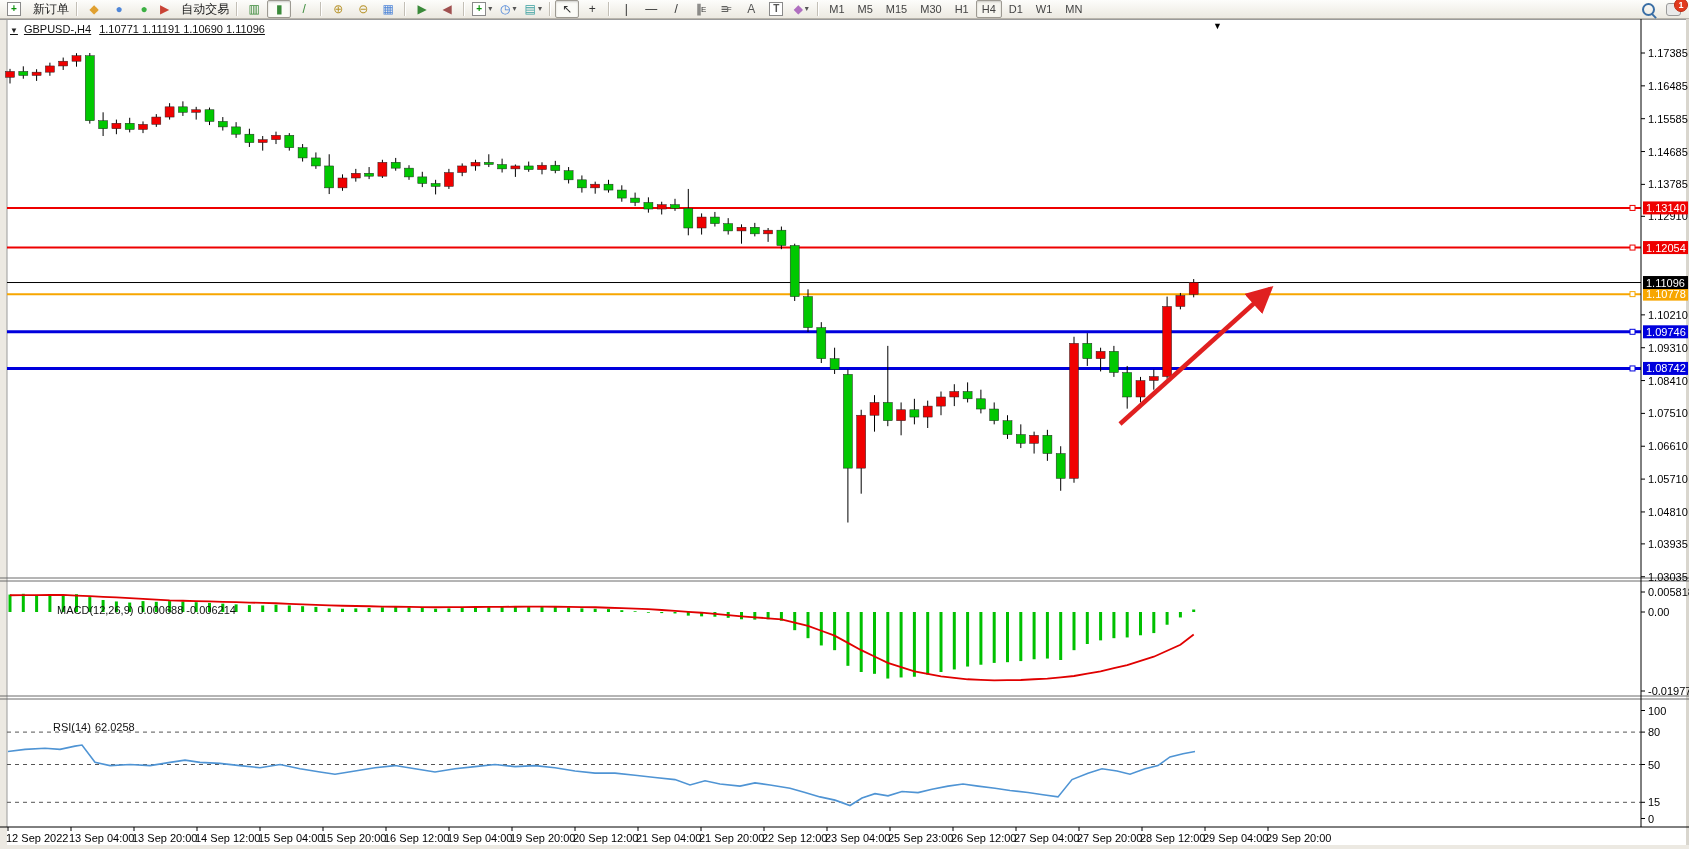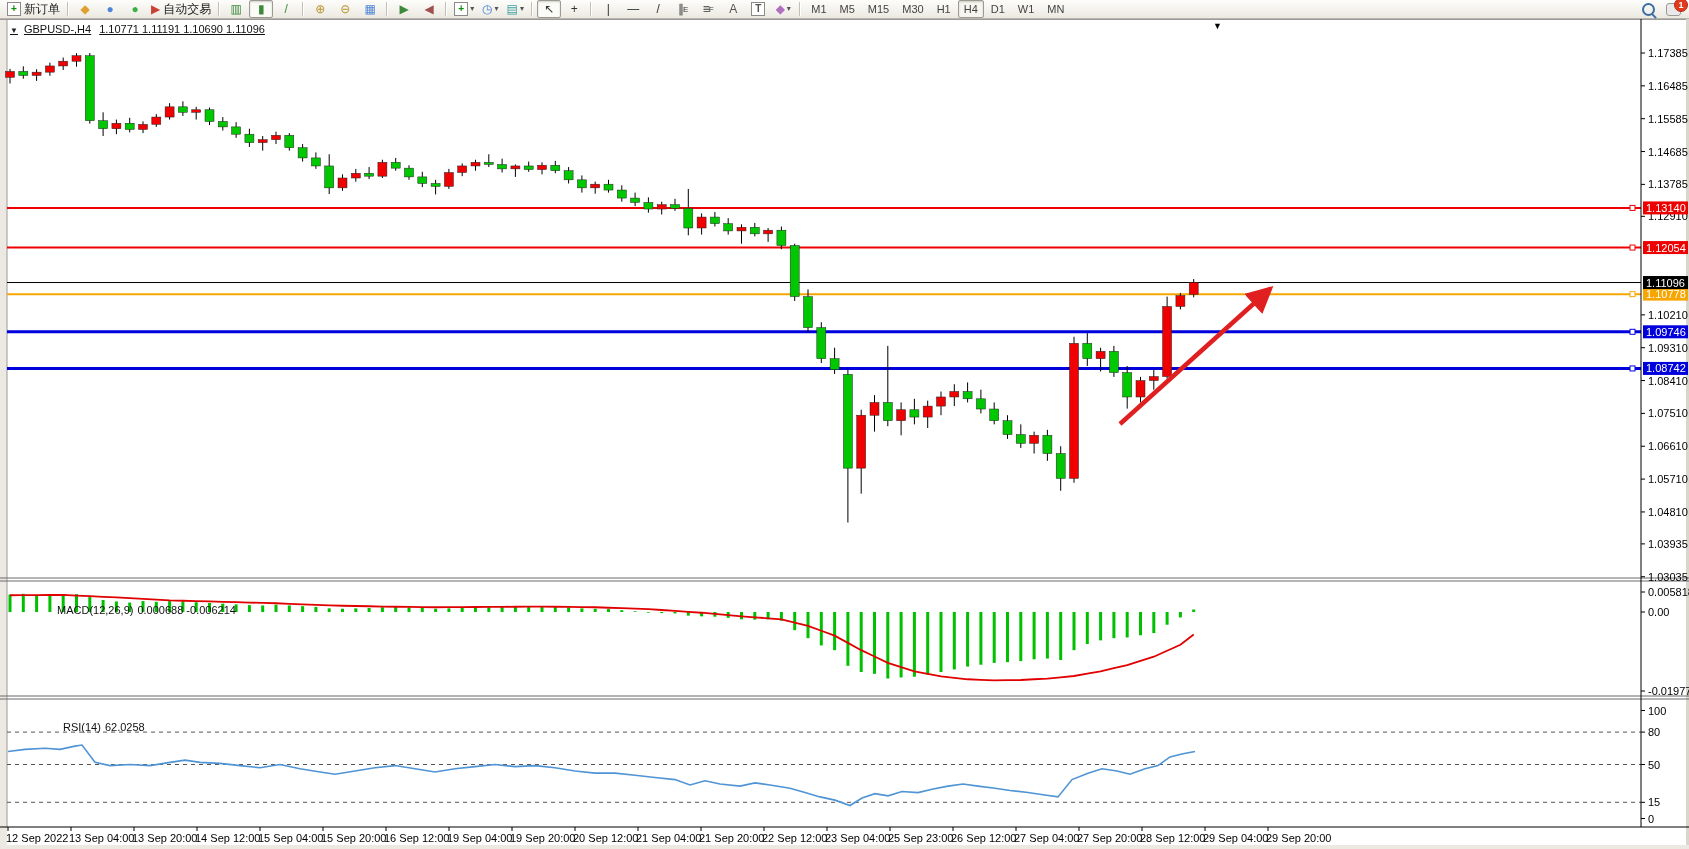--- a/index.html
+++ b/index.html
@@ -9,21 +9,21 @@
   #toolbar{position:absolute;left:0;top:0;width:1689px;height:19px;
     background:linear-gradient(#fdfdfb,#ece9e1);border-bottom:1px solid #b9b5ac;
     display:flex;align-items:center;padding:0 4px;box-sizing:border-box;gap:1px;z-index:5;}
   .tb-item{height:16px;min-width:18px;display:inline-flex;align-items:center;justify-content:center;
     font-size:12px;line-height:14px;border:1px solid transparent;border-radius:2px;padding:0 2px;
     color:#333;cursor:default;position:relative;}
   .tb-item.pressed{background:#fbfbf7;border:1px solid #9d9a92;box-shadow:inset 0 1px 2px rgba(0,0,0,.18);}
   .tb-item .glyph{font-size:12px;line-height:14px;}
   .tb-item .glyph.box{border:1px solid #8a8a8a;background:#fff;width:12px;height:12px;
     display:inline-flex;align-items:center;justify-content:center;font-size:10px;font-weight:bold;}
-  .tb-item .cjk{margin-left:3px;font-size:12px;color:#222;}
+  .tb-item .cjk{margin-left:12px;font-size:12px;color:#222;}
   .tb-item .sub{font-size:8px;margin-left:-1px;color:#333;align-self:flex-end;}
   .tb-item .dd{font-size:8px;color:#555;margin-left:2px;}
   .tb-sep{width:1px;height:14px;background:#c3bfb6;border-right:1px solid #fff;margin:0 3px;}
   .tb-tf{font-size:11px;color:#444;padding:0 5px;height:16px;display:inline-flex;align-items:center;
     border:1px solid transparent;border-radius:2px;}
   .tb-tf.pressed{background:#f6f5ef;border:1px solid #9d9a92;box-shadow:inset 0 1px 2px rgba(0,0,0,.18);}
   .tb-spacer{flex:1;}
   .search-glass{width:9px;height:9px;border:2px solid #3a6ea5;border-radius:50%;display:inline-block;position:relative;}
   .search-glass:after{content:"";position:absolute;width:2px;height:6px;background:#3a6ea5;
     transform:rotate(-45deg);left:9px;top:8px;}
@@ -31,21 +31,21 @@
   .badge{position:absolute;top:-3px;right:-4px;width:12px;height:12px;border-radius:50%;
     background:#e23a1e;color:#fff;font-size:9px;font-weight:bold;display:flex;align-items:center;
     justify-content:center;border:1px solid #b92a12;}
   
   #chartsvg{position:absolute;left:0;top:19px;}
   #chart-title{position:absolute;left:10px;top:23px;font-size:11px;color:#111;z-index:3;text-decoration:underline;}
   #chart-title .tri{font-size:8px;color:#222;margin-right:6px;}
   #chart-title .ohlc{margin-left:8px;}
   .pane-label{position:absolute;font-size:11px;color:#111;z-index:3;margin-left:48px;}
   #macd-label{left:9px;top:604px;}
-  #rsi-label{left:15px;top:721px;}
+  #rsi-label{left:5px;top:721px;}
   .pane-label span{margin-right:4px;}
 </style>
 </head>
 <body>
 
 <div id="app">
   <div id="toolbar">
       <span class="tb-item">
         <span class="glyph box" style="color: rgb(10, 143, 10);">+</span>
         <span class="cjk">新订单</span>

